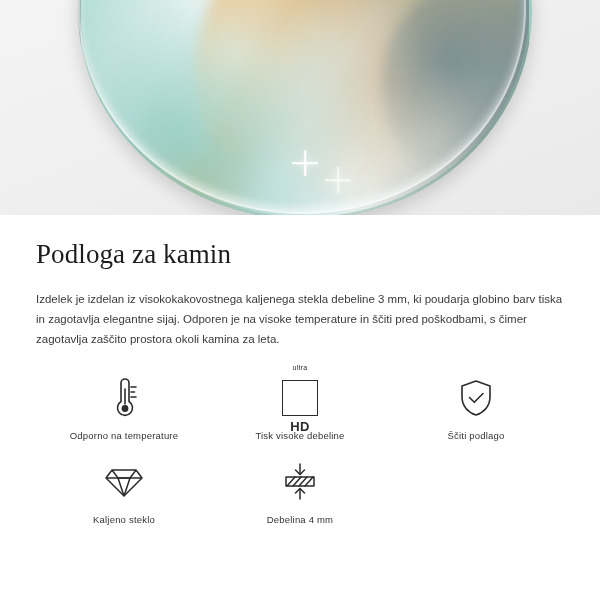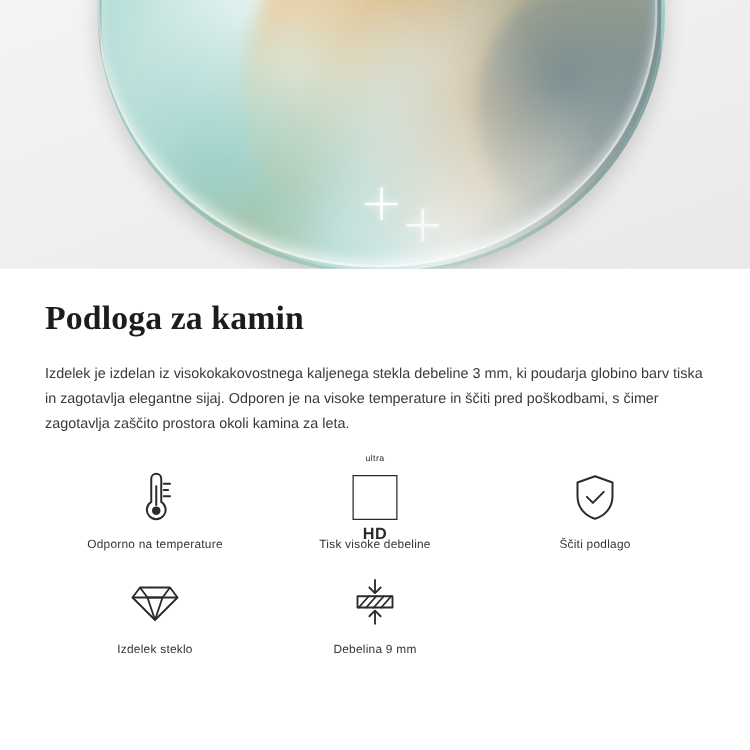--- a/index.html
+++ b/index.html
@@ -111,21 +111,21 @@
 
   
   .content {
     padding: 0 36px;
   }
   .headline {
     font-family: "Liberation Serif", serif;
     font-size: 27px;
     line-height: 34px;
     color: #1c1c1c;
-    font-weight: 700;
+    font-weight: 400;
     margin: 22px 0 0 0;
     letter-spacing: 0.1px;
   }
   .headline .line2 { display: block; }
   .body-copy {
     margin-top: 18px;
     font-size: 11.5px;
     line-height: 20px;
     color: #3a3a3a;
     max-width: 530px;
@@ -245,36 +245,36 @@
       <div class="feature">
         <div class="feature-icon">
           <svg width="40" height="36" viewBox="0 0 40 36" fill="none" stroke="#2b2b2b" stroke-width="1.5" stroke-linejoin="round">
             <path d="M8 6 H32 L38 14 L20 32 L2 14 Z"></path>
             <path d="M2 14 H38"></path>
             <path d="M8 6 L14 14 L20 32"></path>
             <path d="M32 6 L26 14 L20 32"></path>
             <path d="M14 14 H26"></path>
           </svg>
         </div>
-        <div class="feature-label">Izdelek steklo</div>
+        <div class="feature-label">Kaljeno steklo</div>
       </div>
 
 
       <div class="feature">
         <div class="feature-icon">
           <svg width="40" height="40" viewBox="0 0 40 40" fill="none" stroke="#2b2b2b" stroke-width="1.5" stroke-linecap="round" stroke-linejoin="round">
             <line x1="20" y1="2" x2="20" y2="12"></line>
             <polyline points="15.5,8 20,12.5 24.5,8"></polyline>
             <rect x="6" y="15" width="28" height="9"></rect>
             <line x1="7" y1="24" x2="15" y2="15"></line>
             <line x1="13" y1="24" x2="21" y2="15"></line>
             <line x1="19" y1="24" x2="27" y2="15"></line>
             <line x1="25" y1="24" x2="33" y2="15"></line>
             <line x1="20" y1="37" x2="20" y2="27"></line>
             <polyline points="15.5,31 20,26.5 24.5,31"></polyline>
           </svg>
         </div>
-        <div class="feature-label">Debelina 9 mm</div>
+        <div class="feature-label">Debelina 4 mm</div>
       </div>
 
     </div>
   </div>
 </div>
 
 </body></html>

